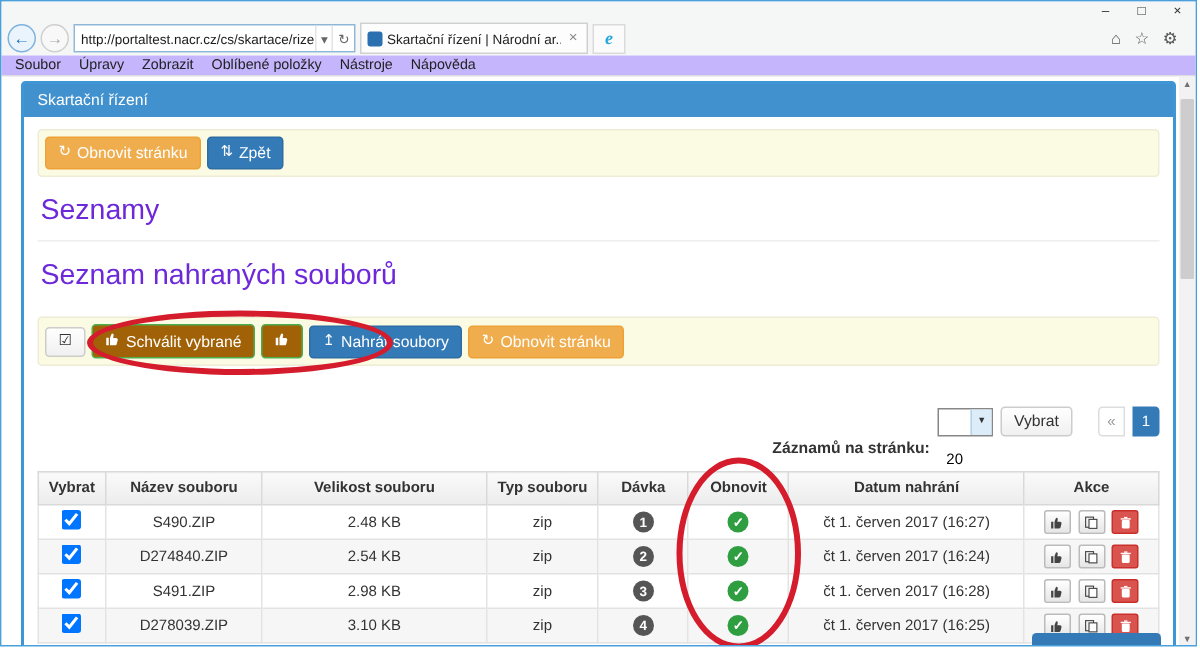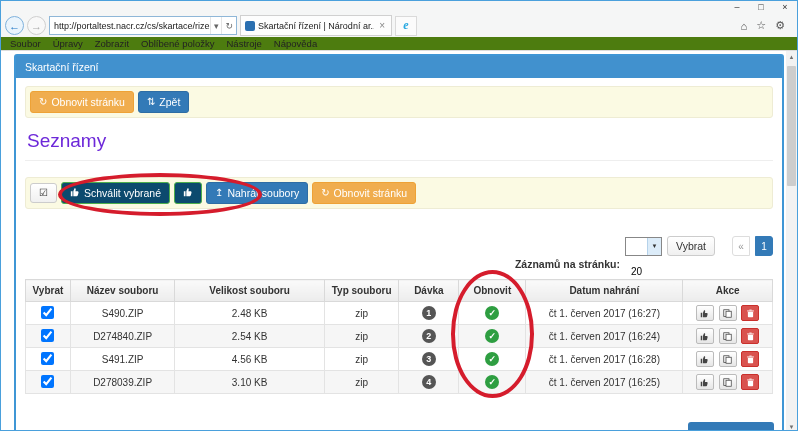--- a/index.html
+++ b/index.html
@@ -33,40 +33,40 @@
   .tab-close { color: #888; font-size: 10px; padding: 0 2px; }
 
   .newtab { width: 22px; height: 20px; border: 1px solid #dadada; background: #fbfbfb;
             display: flex; align-items: center; justify-content: center; }
   .ie-e { color: #29a8e0; font-weight: bold; font-style: italic; font-size: 12px;
           font-family: "Liberation Serif", serif; }
 
   .chrome-right { margin-left: auto; display: flex; gap: 9px; color: #555; font-size: 11px;
                   padding-right: 8px; align-items: center; }
 
-  .menubar { height: 14px; background: #4d7c0f; border-bottom: 1px solid #dcdcdc;
+  .menubar { height: 14px; background: #c4b5fd; border-bottom: 1px solid #dcdcdc;
              display: flex; align-items: center; padding-left: 3px; font-size: 9.5px; color: #222; }
   .menu-item { padding: 0 6px; }
 
   
   .viewport { position: relative; height: 381px; background: #fff; padding: 3px 13px 0 13px;
               overflow: hidden; }
 
   .panel { border: 2px solid #3f96d5; border-radius: 3px; min-height: 430px; background: #fff; }
   .panel-head { background: #4191ce; color: #fff; font-size: 10.5px; padding: 5px 9px; }
   .panel-body { padding: 8px 9px; }
 
   .toolbar { background: #fbfae3; border: 1px solid #eeecd4; border-radius: 3px; padding: 4px;
              display: flex; gap: 4px; align-items: center; }
   .btn { display: inline-flex; align-items: center; gap: 4px; font-size: 10.5px; padding: 4px 8px;
          border-radius: 3px; border: 1px solid transparent; color: #fff; font-family: inherit; }
   .btn .ic { font-size: 10px; line-height: 1; }
   .btn-orange { background: #f0ad4e; border-color: #eea236; }
   .btn-blue   { background: #337ab7; border-color: #2e6da4; }
-  .btn-green  { background: #0c4a6e; border-color: #4cae4c; }
+  .btn-green  { background: #a16207; border-color: #4cae4c; }
   .btn-white  { background: linear-gradient(#fff,#f0f0f0); border-color: #ccc; color: #333; }
 
   h2.section { font-size: 19px; color: #6d28d9; font-weight: 500; margin: 12px 2px 6px; }
   hr.rule { border: none; border-top: 1px solid #eee; margin: 8px 0 10px; }
 
   .t2 { position: relative; margin-top: 16px; }
 
   .oval { position: absolute; border: 4px solid #d51c2c; border-radius: 50%;
           pointer-events: none; z-index: 5; }
   .oval1 { left: 32px; top: -5px; width: 204px; height: 43px; }
@@ -176,20 +176,21 @@
           </button>
           <button class="btn btn-blue">
             <span class="ic">⇅</span>
             <span>Zpět</span>
           </button>
         </div>
 
         <h2 class="section">Seznamy</h2>
         <hr class="rule">
 
+        <h2 class="section">Seznam nahraných souborů</h2>
 
         <div class="toolbar t2">
           <button class="btn btn-white">
             <span class="ic">☑</span>
           </button>
           <button class="btn btn-green">
             <span class="ic">
               <svg viewBox="0 0 12 12" width="10" height="10">
                   <path fill="#fff" d="M1 5h2v6H1zM4 11h4.2c.6 0 1.1-.4 1.2-1l.8-3.2c.2-.8-.4-1.6-1.3-1.6H6.5l.4-2.1C7 2.2 6.6 1.5 5.9 1.5c-.3 0-.6.2-.7.5L4 5v6z"></path>
                 </svg>
@@ -306,21 +307,21 @@
                         <rect x="2.5" y="3.5" width="7" height="7.5" rx="1"></rect>
                         <rect x="1.5" y="2" width="9" height="1.2"></rect>
                         <rect x="4.5" y="0.8" width="3" height="1.2"></rect>
                       </svg>
                     </span>
                 </td>
               </tr>
               <tr>
                 <td><input type="checkbox" checked="checked" style=""></td>
                 <td>S491.ZIP</td>
-                <td>4.56 KB</td>
+                <td>2.98 KB</td>
                 <td>zip</td>
                 <td><span class="badge">3</span></td>
                 <td><span class="avcheck">✓</span></td>
                 <td>čt 1. červen 2017 (16:28)</td>
                 <td>
                   <span class="act">
                       <svg viewBox="0 0 12 12" width="9" height="9">
                         <path fill="#444" d="M1 5h2v6H1zM4 11h4.2c.6 0 1.1-.4 1.2-1l.8-3.2c.2-.8-.4-1.6-1.3-1.6H6.5l.4-2.1C7 2.2 6.6 1.5 5.9 1.5c-.3 0-.6.2-.7.5L4 5v6z"></path>
                       </svg>
                     </span>

